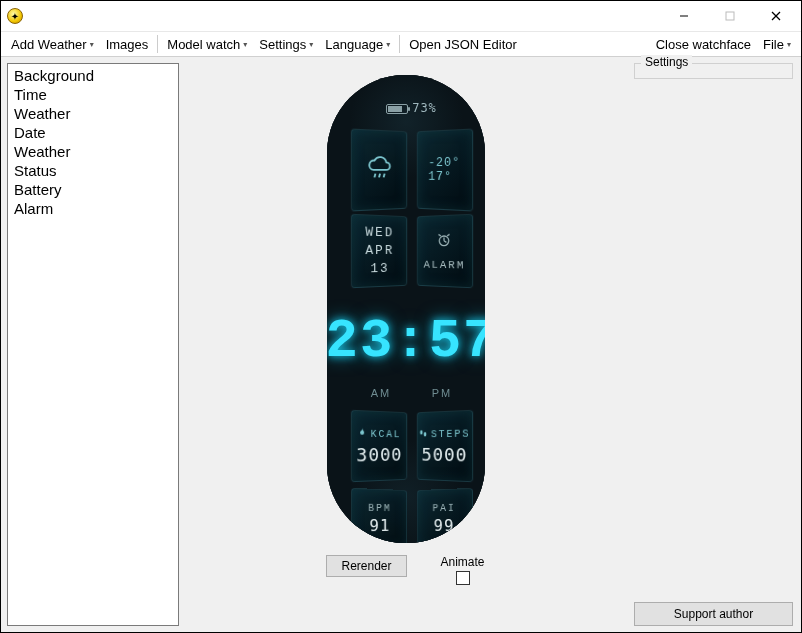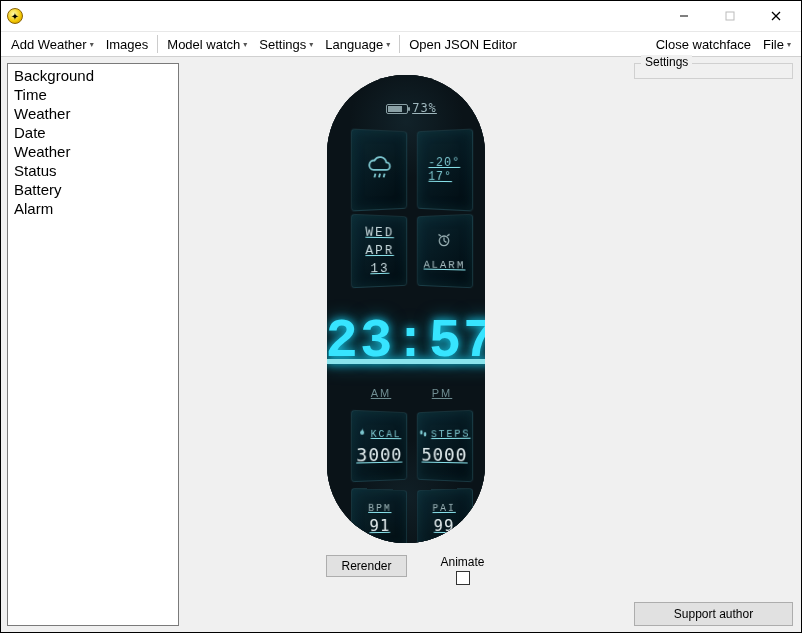--- a/index.html
+++ b/index.html
@@ -100,21 +100,20 @@
   .band-bg {
     position:absolute; inset:0;
     background:
       radial-gradient(ellipse 60% 20% at 50% 10%, rgba(60,120,140,0.15), transparent 60%),
       radial-gradient(ellipse 60% 20% at 50% 90%, rgba(60,120,140,0.12), transparent 60%),
       #0a1318;
   }
   .panel {
     position: absolute; left: 24px; right: 12px;
     color:#89e3ec;
-    text-decoration:underline;
   }
   .battery-row { top: 26px; text-align:center; font-family: monospace; font-size:12px; color:#9fb7bd; letter-spacing:1px;}
   .battery-row .batt-icon{display:inline-block;width:22px;height:10px;border:1px solid #8aa0a5;border-radius:2px;position:relative;margin-right:4px;vertical-align:middle}
   .battery-row .batt-icon:after{content:"";position:absolute;right:-3px;top:2px;width:2px;height:4px;background:#8aa0a5;border-radius:1px}
   .battery-row .batt-icon .fill{position:absolute;left:1px;top:1px;bottom:1px;width:68%;background:#8aa0a5}
   .blocks { top: 55px; height: 80px; }
   .pane-split {
     display:flex; gap:6px; height:100%;
   }
   .pane {

